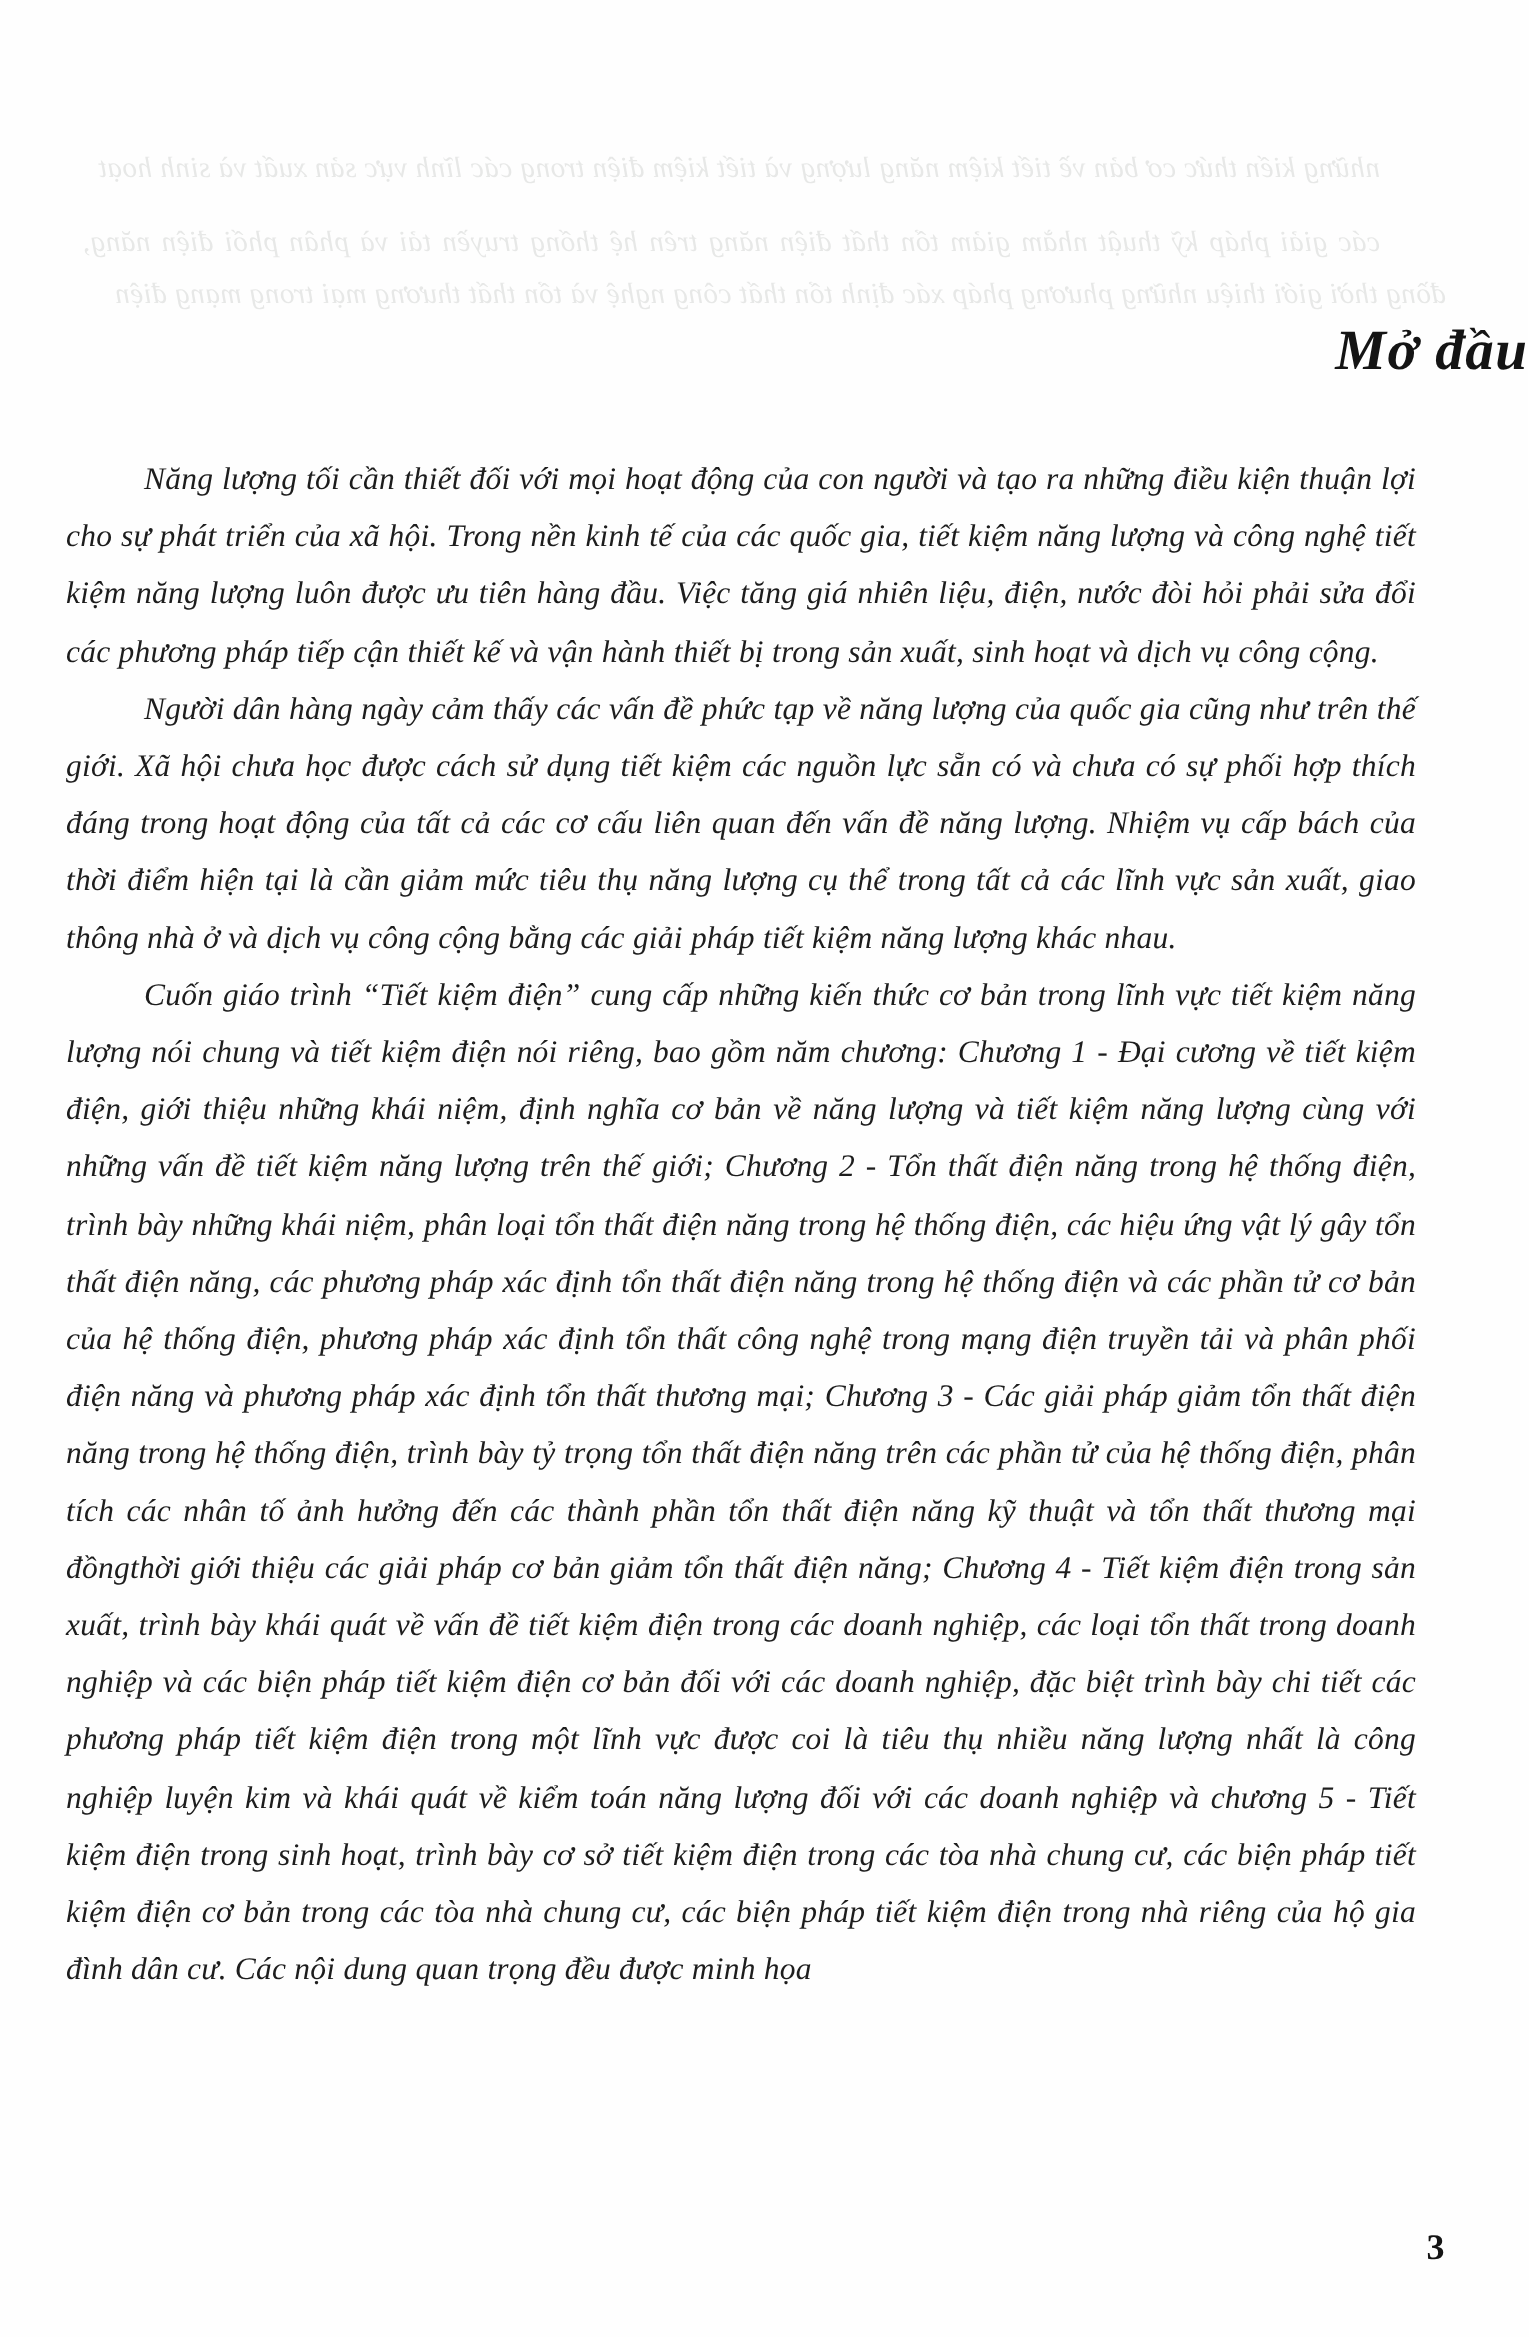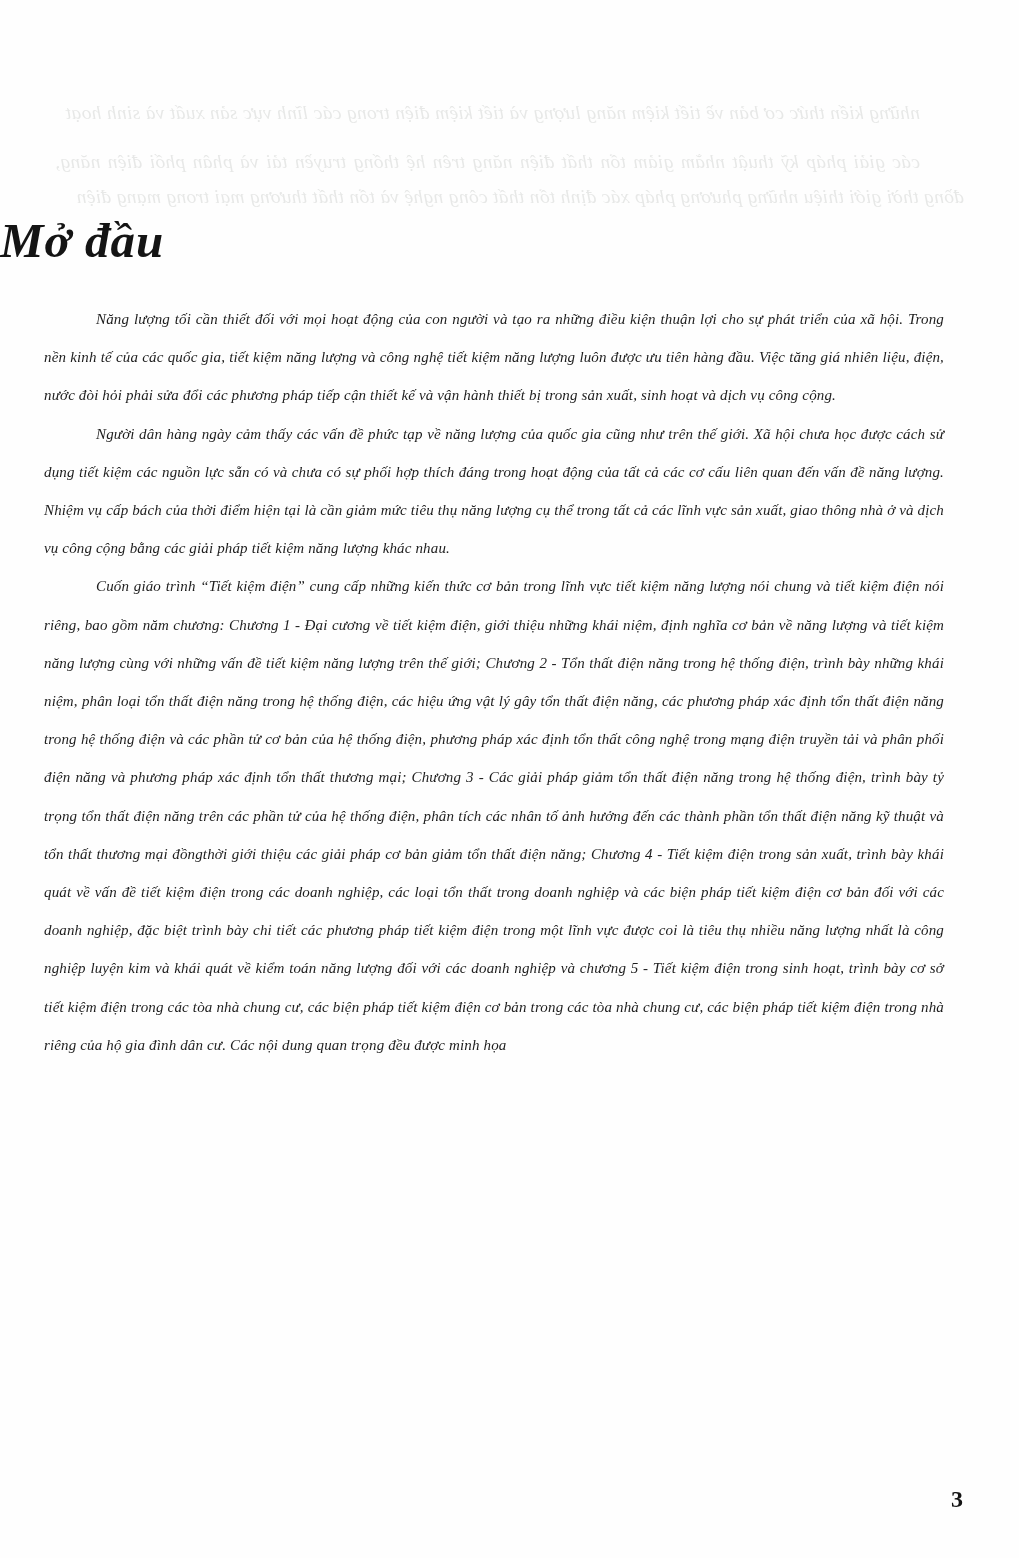--- a/index.html
+++ b/index.html
@@ -39,37 +39,37 @@
     user-select: none;
     text-align: justify;
   }
   .bleed p { margin: 0 0 14px 0; text-indent: 44px; }
 
   .title {
     position: absolute;
     top: 212px;
     left: 0;
     width: 100%;
-    text-align: left;
+    text-align: right;
     font-family: "Liberation Serif", serif;
     font-style: italic;
     font-weight: bold;
-    font-size: 49px;
+    font-size: 38px;
     letter-spacing: 1px;
     color: #141414;
   }
 
   .body-text {
     position: absolute;
     top: 300px;
     left: 44px;
     width: 900px;
     font-family: "Liberation Serif", serif;
     font-style: italic;
-    font-size: 15px;
+    font-size: 21px;
     line-height: 38.2px;
     text-align: justify;
     color: #1d1d1d;
     letter-spacing: 0.15px;
   }
   .body-text p {
     margin: 0;
     text-indent: 52px;
   }
 

